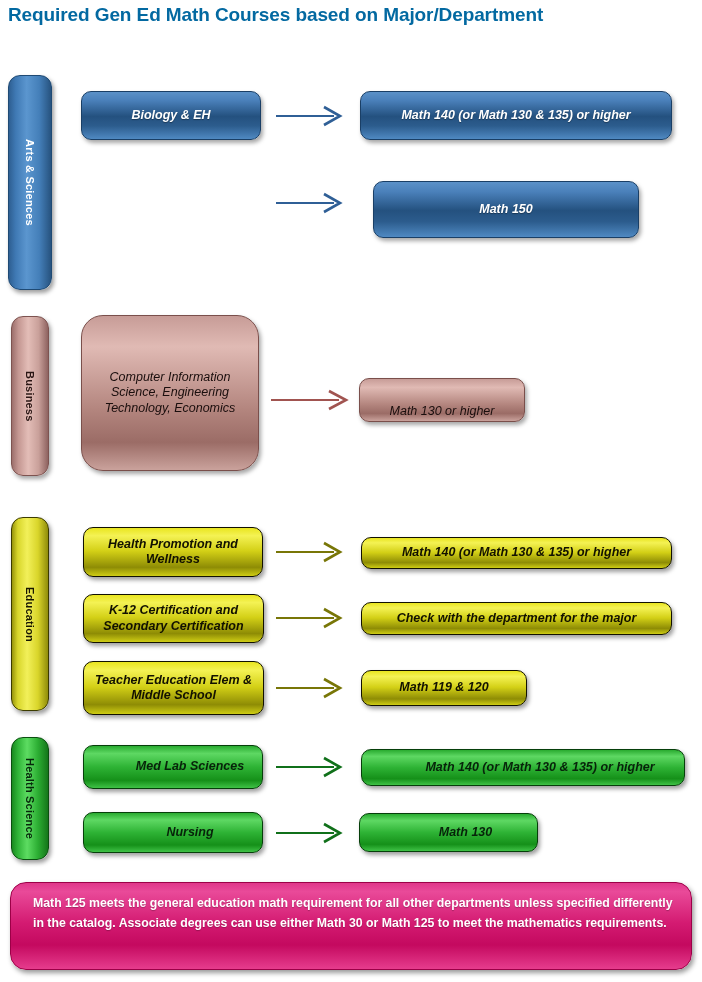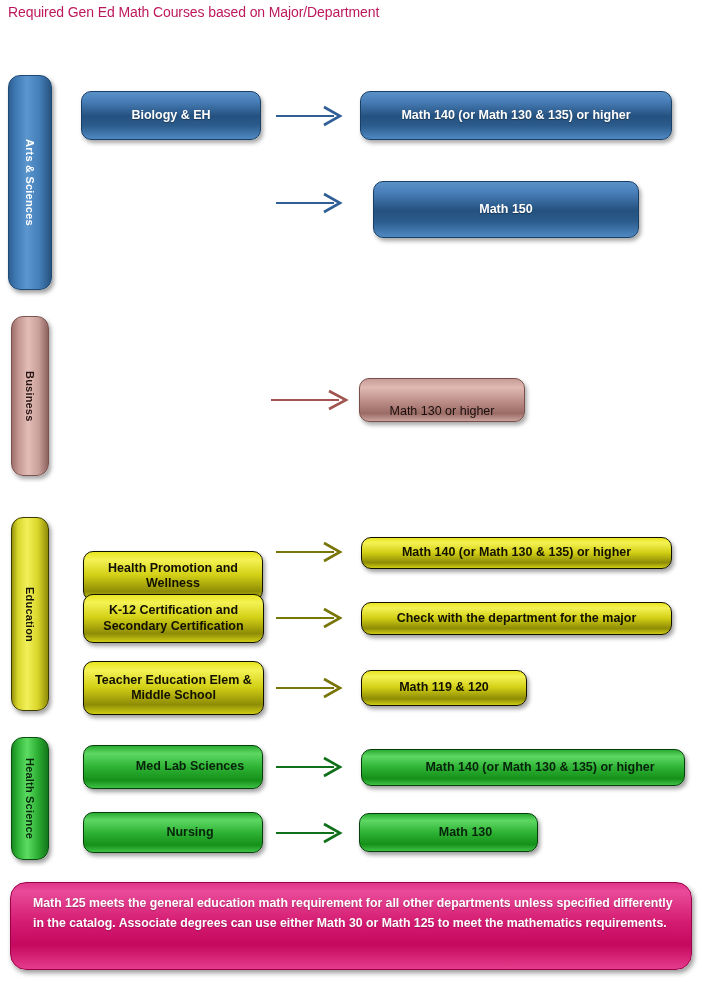--- a/index.html
+++ b/index.html
@@ -9,35 +9,35 @@
     font-family:"Liberation Sans", sans-serif;
     position:relative;
     overflow:hidden;
     -webkit-font-smoothing:antialiased;
   }
   #canvas{position:absolute;left:0;top:0;width:702px;height:982px;}
 
   
   .page-title{
     position:absolute;left:8px;top:4px;
-    font-size:14px;font-weight:normal;color:#be185d;
+    font-size:19px;font-weight:bold;color:#0369a1;
     letter-spacing:-0.1px;white-space:nowrap;
   }
 
   
   .node{
     position:absolute;
     box-sizing:border-box;
     display:flex;align-items:center;justify-content:center;
     text-align:center;
     border-radius:10px;
     line-height:1.22;
     padding:2px 6px;
   }
-  .node .lbl{display:block;width:100%;}
+  .node .lbl{display:block;width:100%;font-style:italic;}
 
   
   .pill{
     position:absolute;
     box-sizing:border-box;
     border-radius:12px;
     display:flex;align-items:center;justify-content:center;
   }
   .pill .ptxt{
     writing-mode:vertical-rl;
@@ -154,35 +154,38 @@
     </svg>
   </div>
   <div class="node blue" style="left:361px;top:181px;width:266px;height:57px;margin-left:12px;">
     <span class="lbl">Math 150</span>
   </div>
 
   <div class="pill mauve" style="left:11px;top:316px;width:38px;height:160px;">
     <span class="ptxt">Business</span>
   </div>
 
+  <div class="node mauve" style="left:81px;top:315px;width:178px;height:156px;border-radius:22px;">
+    <span class="lbl">Computer Information Science, Engineering Technology, Economics</span>
+  </div>
   <div class="arrow" style="left:271px;top:390px;">
     <svg width="80" height="20" viewBox="0 0 80 20">
       <line x1="0" y1="10" x2="68" y2="10" stroke="#a15450" stroke-width="2.2"></line>
       <polyline points="58,1 75,10 58,19" fill="none" stroke="#a15450" stroke-width="2.6"></polyline>
     </svg>
   </div>
   <div class="node mauve" style="left:359px;top:378px;width:166px;height:44px;align-items:flex-end;">
     <span class="lbl">Math 130 or higher</span>
   </div>
 
   <div class="pill yellow" style="left:11px;top:517px;width:38px;height:194px;">
     <span class="ptxt">Education</span>
   </div>
 
-  <div class="node yellow" style="left:83px;top:527px;width:180px;height:50px;margin-top:24px;">
+  <div class="node yellow" style="left:83px;top:527px;width:180px;height:50px;">
     <span class="lbl">Health Promotion and Wellness</span>
   </div>
   <div class="arrow" style="left:276px;top:542px;">
     <svg width="68" height="20" viewBox="0 0 68 20">
       <line x1="0" y1="10" x2="58" y2="10" stroke="#787607" stroke-width="2.2"></line>
       <polyline points="48,1 64,10 48,19" fill="none" stroke="#787607" stroke-width="2.6"></polyline>
     </svg>
   </div>
   <div class="node yellow" style="left:361px;top:537px;width:311px;height:32px;">
     <span class="lbl">Math 140 (or Math 130 &amp; 135) or higher</span>

